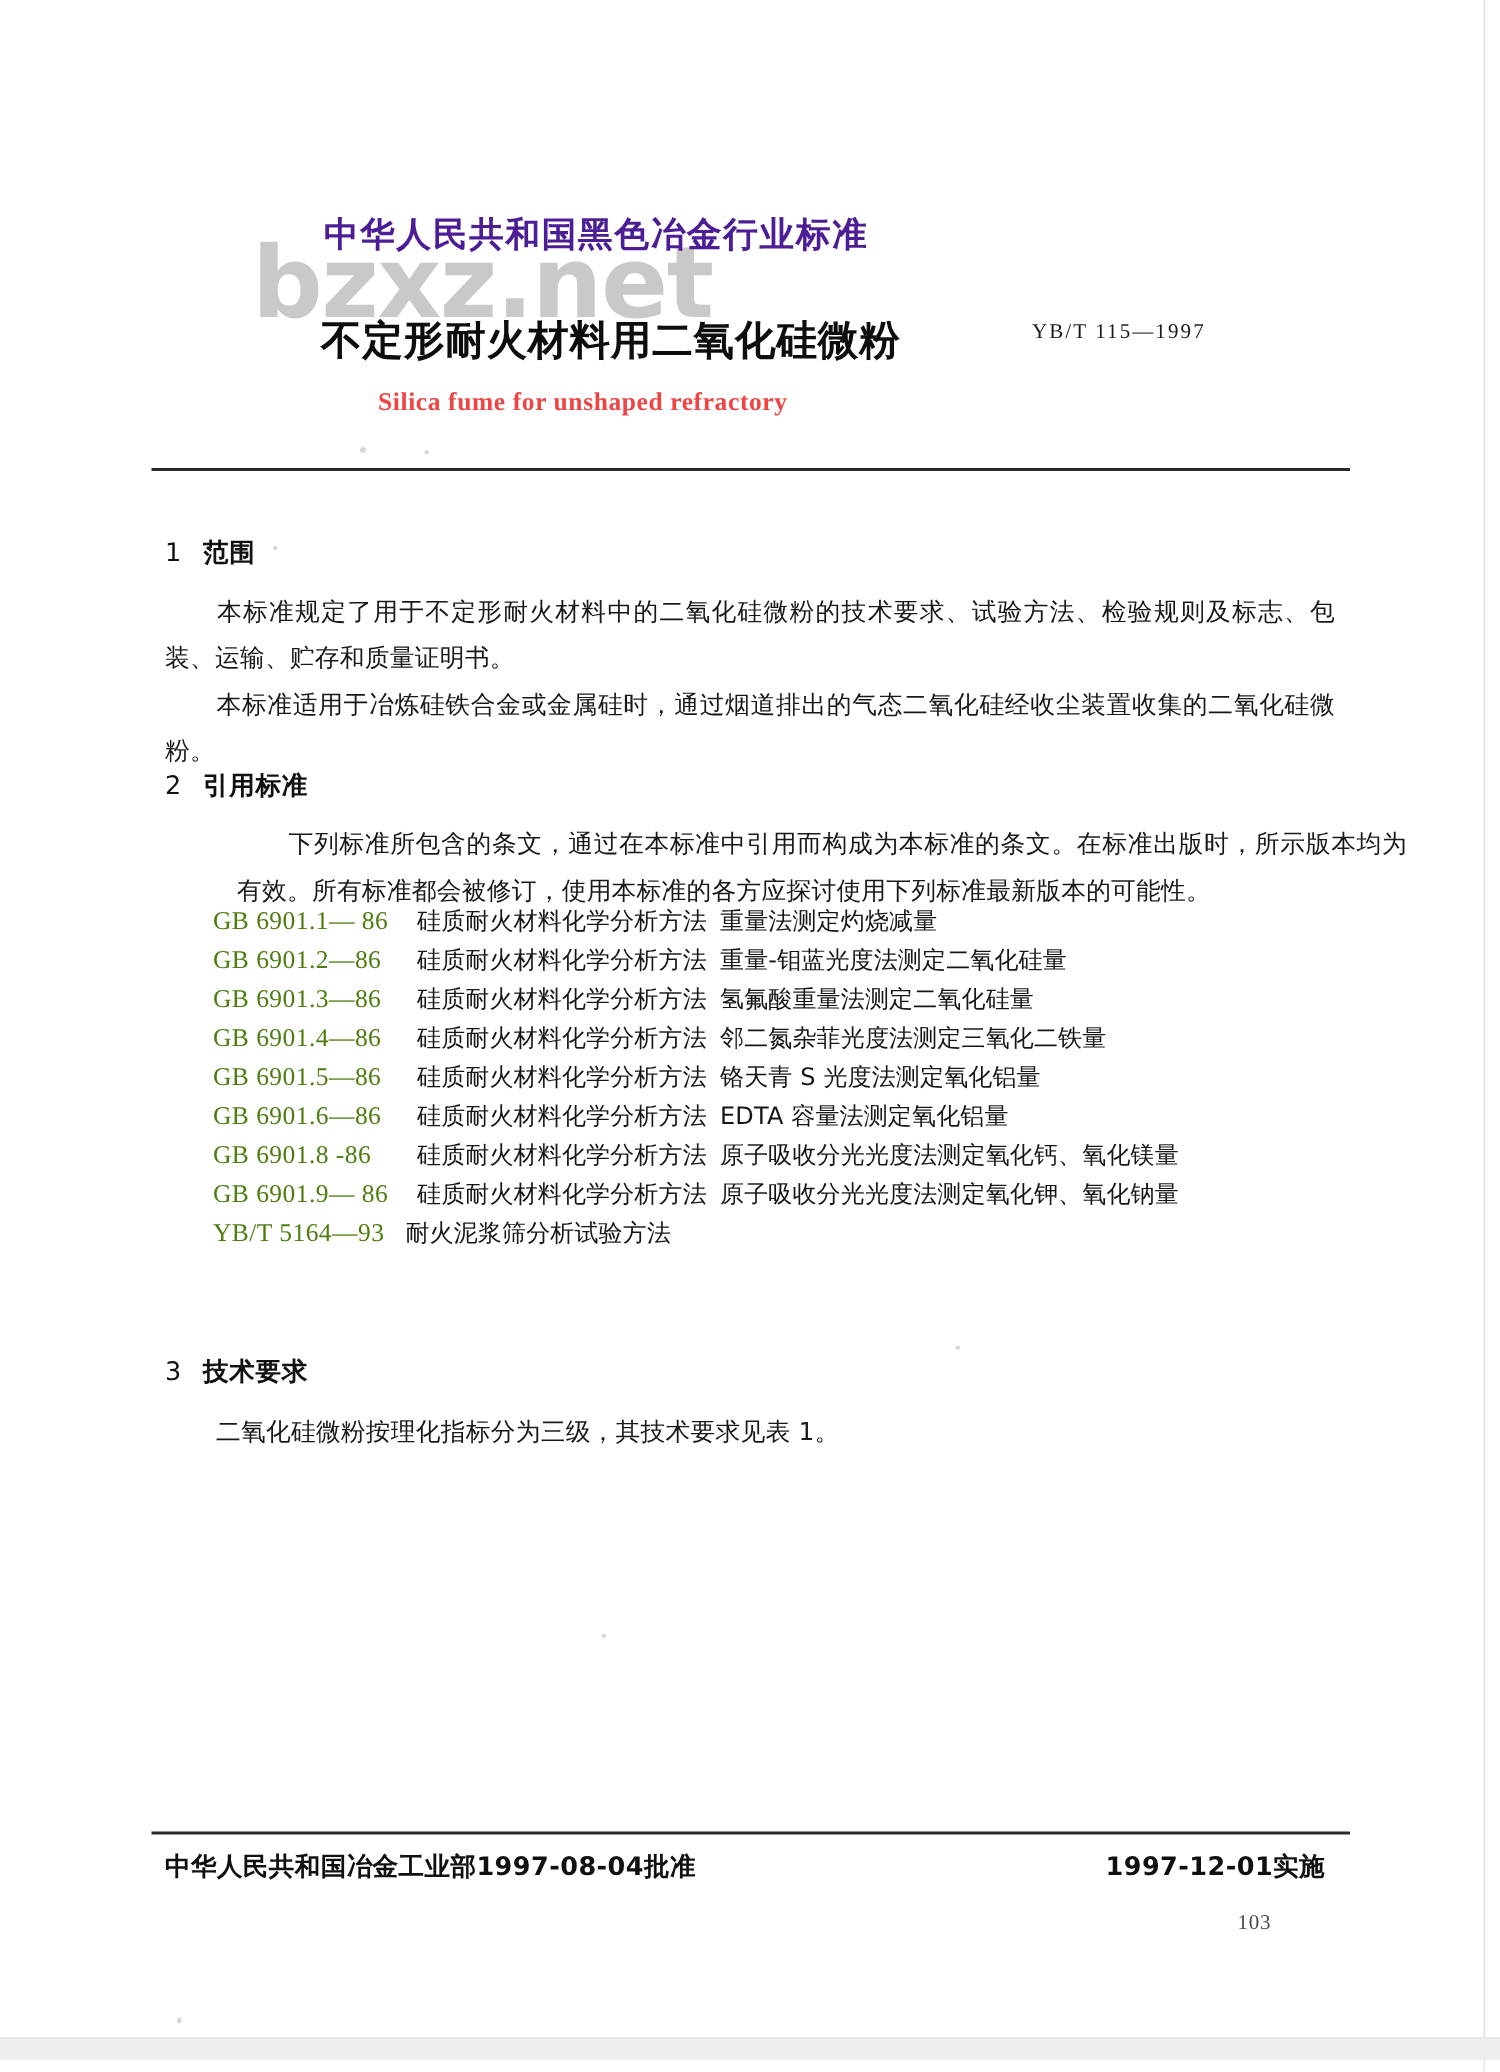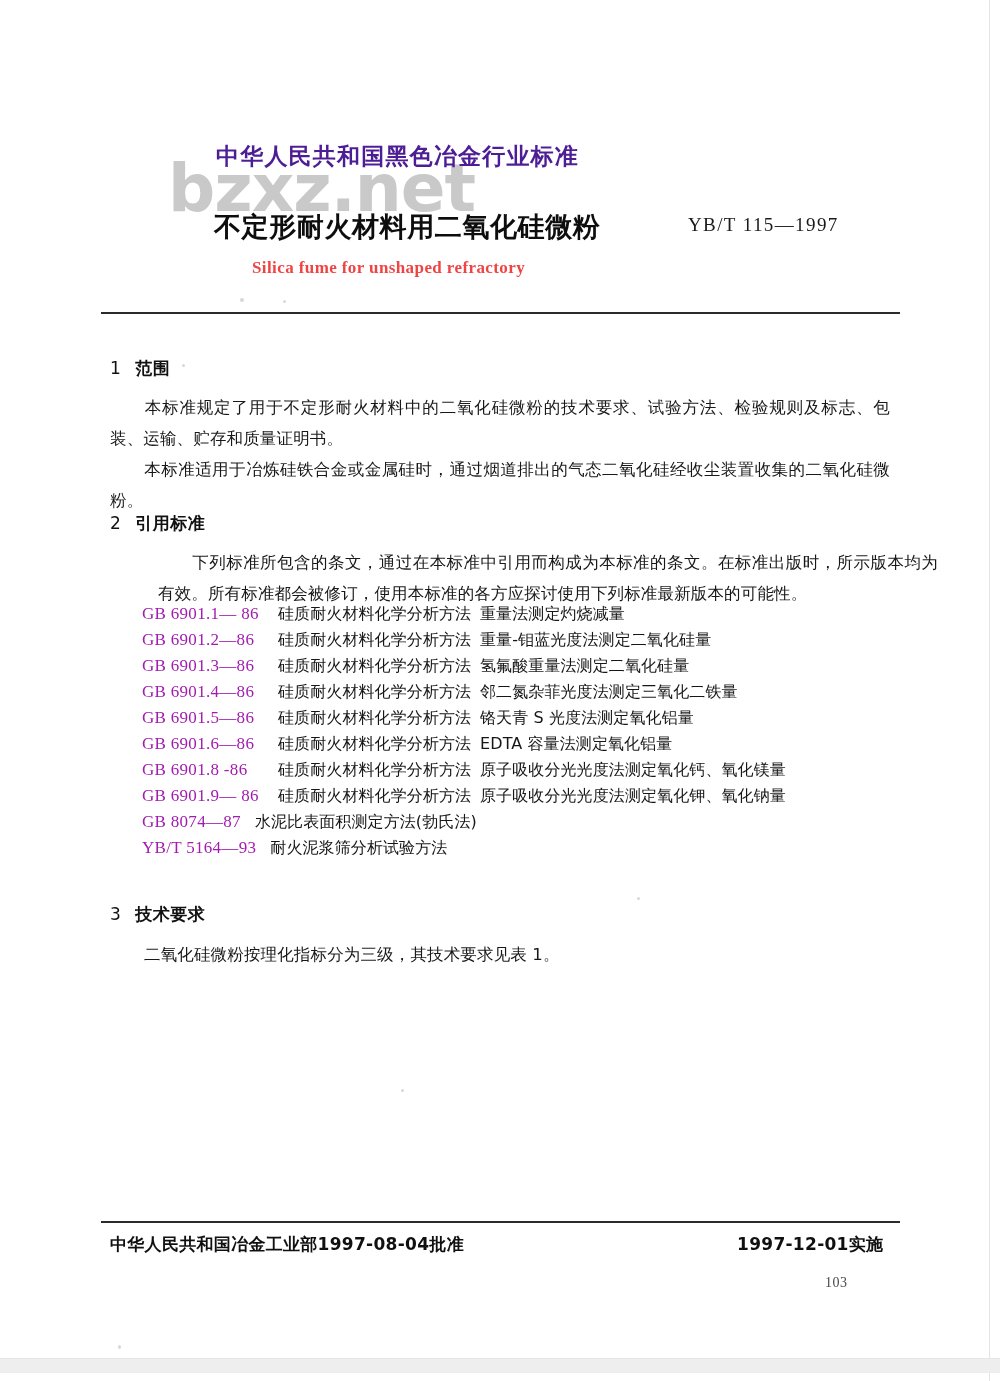--- a/index.html
+++ b/index.html
@@ -80,21 +80,21 @@
     letter-spacing: 0.6px;
     color: #0d0d0d;
     white-space: nowrap;
     text-align: right;
   }
   #doc-number {
     position: absolute;
     left: 688px;
     top: 214px;
     font-family: "Liberation Serif", "DejaVu Serif", serif;
-    font-size: 19px;
+    font-size: 14px;
     letter-spacing: 1.4px;
     color: #1a1a1a;
     white-space: nowrap;
   }
   #doc-subtitle {
     position: absolute;
     left: 252px;
     top: 258px;
     font-family: "Liberation Serif", "DejaVu Serif", serif;
     font-size: 17px;
@@ -147,21 +147,21 @@
   .ref-row {
     display: flex;
     align-items: baseline;
     height: 26px;
     white-space: nowrap;
   }
   .ref-code {
     font-family: "Liberation Serif", "DejaVu Serif", serif;
     font-size: 17px;
     letter-spacing: 0.3px;
-    color: #a21caf;
+    color: #4d7c0f;
   }
   .ref-row.gb690x .ref-code { width: 136px; }
   .ref-row.gb690x .ref-name { width: 202px; }
   .ref-name, .ref-method {
     font-family: "DejaVu Sans", "Liberation Sans", sans-serif;
     font-size: 16px;
     color: #161616;
     letter-spacing: 0.1px;
   }
   .ref-row.wide .ref-code { margin-right: 14px; }
@@ -295,25 +295,20 @@
         <span class="ref-name">硅质耐火材料化学分析方法</span>
         <span class="ref-method">原子吸收分光光度法测定氧化钙、氧化镁量</span>
       </div>
 
       <div class="ref-row gb690x">
         <span class="ref-code">GB 6901.9— 86</span>
         <span class="ref-name">硅质耐火材料化学分析方法</span>
         <span class="ref-method">原子吸收分光光度法测定氧化钾、氧化钠量</span>
       </div>
 
-      <div class="ref-row wide">
-        <span class="ref-code">GB 8074—87</span>
-        <span class="ref-name">水泥比表面积测定方法(勃氏法)</span>
-        <span class="ref-method"></span>
-      </div>
 
 
       <div class="ref-row wide">
         <span class="ref-code">YB/T 5164—93</span>
         <span class="ref-name">耐火泥浆筛分析试验方法</span>
         <span class="ref-method"></span>
       </div>
 
     </div>
 

